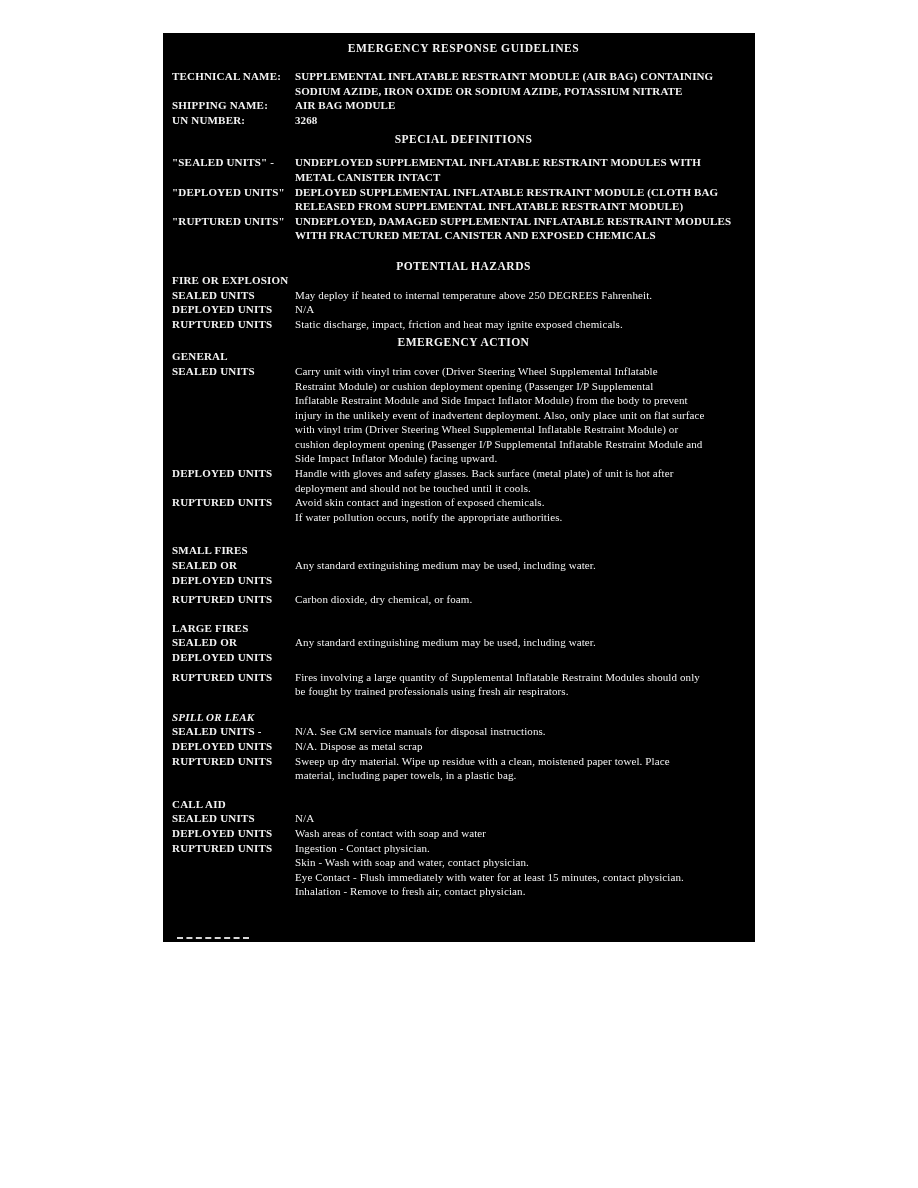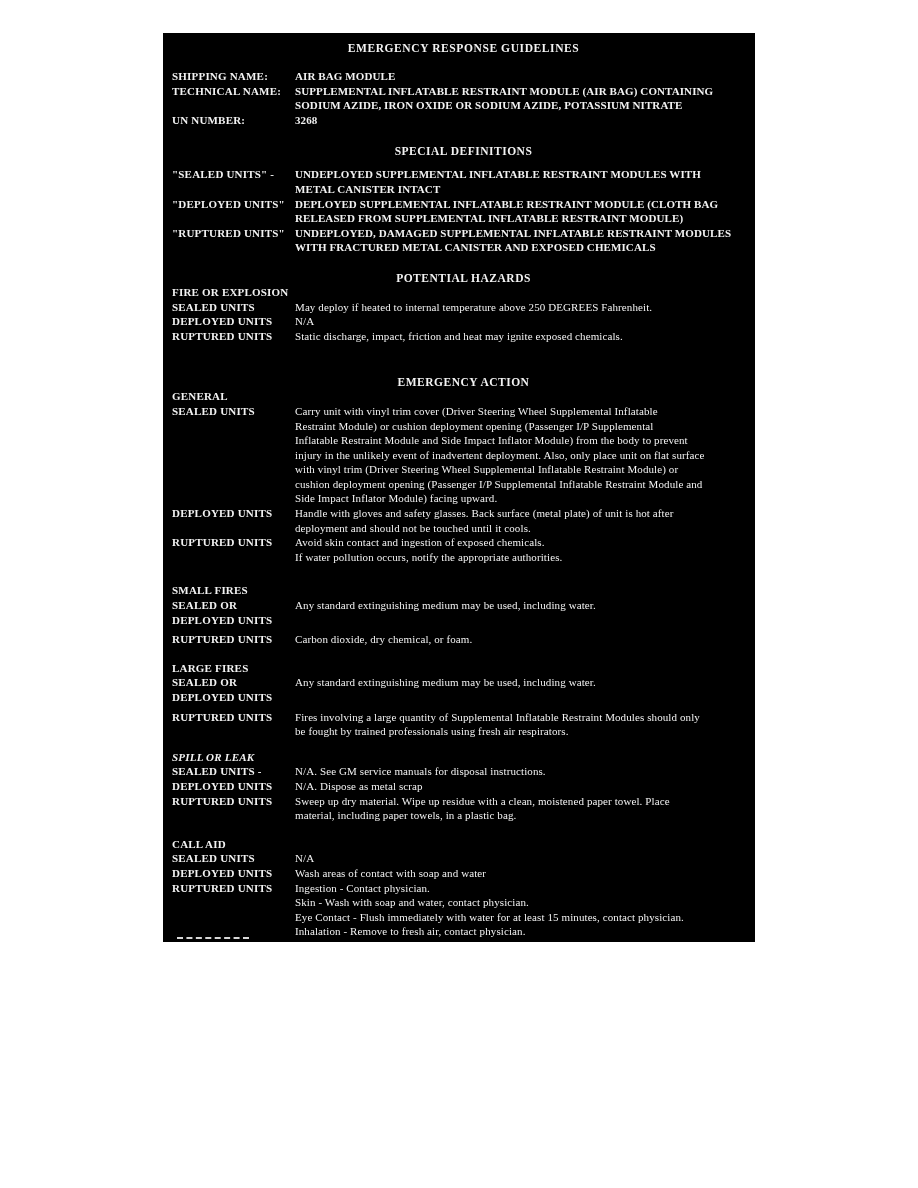--- a/index.html
+++ b/index.html
@@ -52,24 +52,24 @@
     font-size:11.5px;
     letter-spacing:0.5px;
     line-height:14px;
   }
   .sub{
     font-weight:bold;
     font-size:11px;
     line-height:14.6px;
     letter-spacing:0.2px;
   }
-  .mt-special{margin-top:17px;}
+  .mt-special{margin-top:5px;}
   .mt-heading-gap{margin-top:9px;}
   .mt-hazards{margin-top:16px;}
-  .mt-action{margin-top:32px;}
+  .mt-action{margin-top:4px;}
   .mt-small{margin-top:19px;}
   .mt-group{margin-top:14px;}
   .mt-spill{margin-top:11px;font-style:italic;}
   .row.gap{margin-top:5px;}
   .scan-mark{
     position:absolute;
     left:14px;
     bottom:3px;
     width:72px;
     height:0;
@@ -78,27 +78,27 @@
 </style>
 </head>
 <body>
 
 <div class="sheet">
 
   <div class="title">EMERGENCY RESPONSE GUIDELINES</div>
 
   <div class="hdr-fields">
     <div class="row">
-      <span class="lbl">SHIPPING NAME:</span>
-      <span class="val caps">AIR BAG MODULE</span>
-    </div>
-    <div class="row">
       <span class="lbl">TECHNICAL NAME:</span>
       <span class="val caps">SUPPLEMENTAL INFLATABLE RESTRAINT MODULE  (AIR BAG)  CONTAINING
 SODIUM AZIDE, IRON OXIDE OR SODIUM AZIDE, POTASSIUM NITRATE</span>
+    </div>
+    <div class="row">
+      <span class="lbl">SHIPPING NAME:</span>
+      <span class="val caps">AIR BAG MODULE</span>
     </div>
     <div class="row">
       <span class="lbl">UN NUMBER:</span>
       <span class="val caps">3268</span>
     </div>
   </div>
 
   <div>
     <div class="heading mt-special">SPECIAL DEFINITIONS</div>
     <div class="mt-heading-gap">

